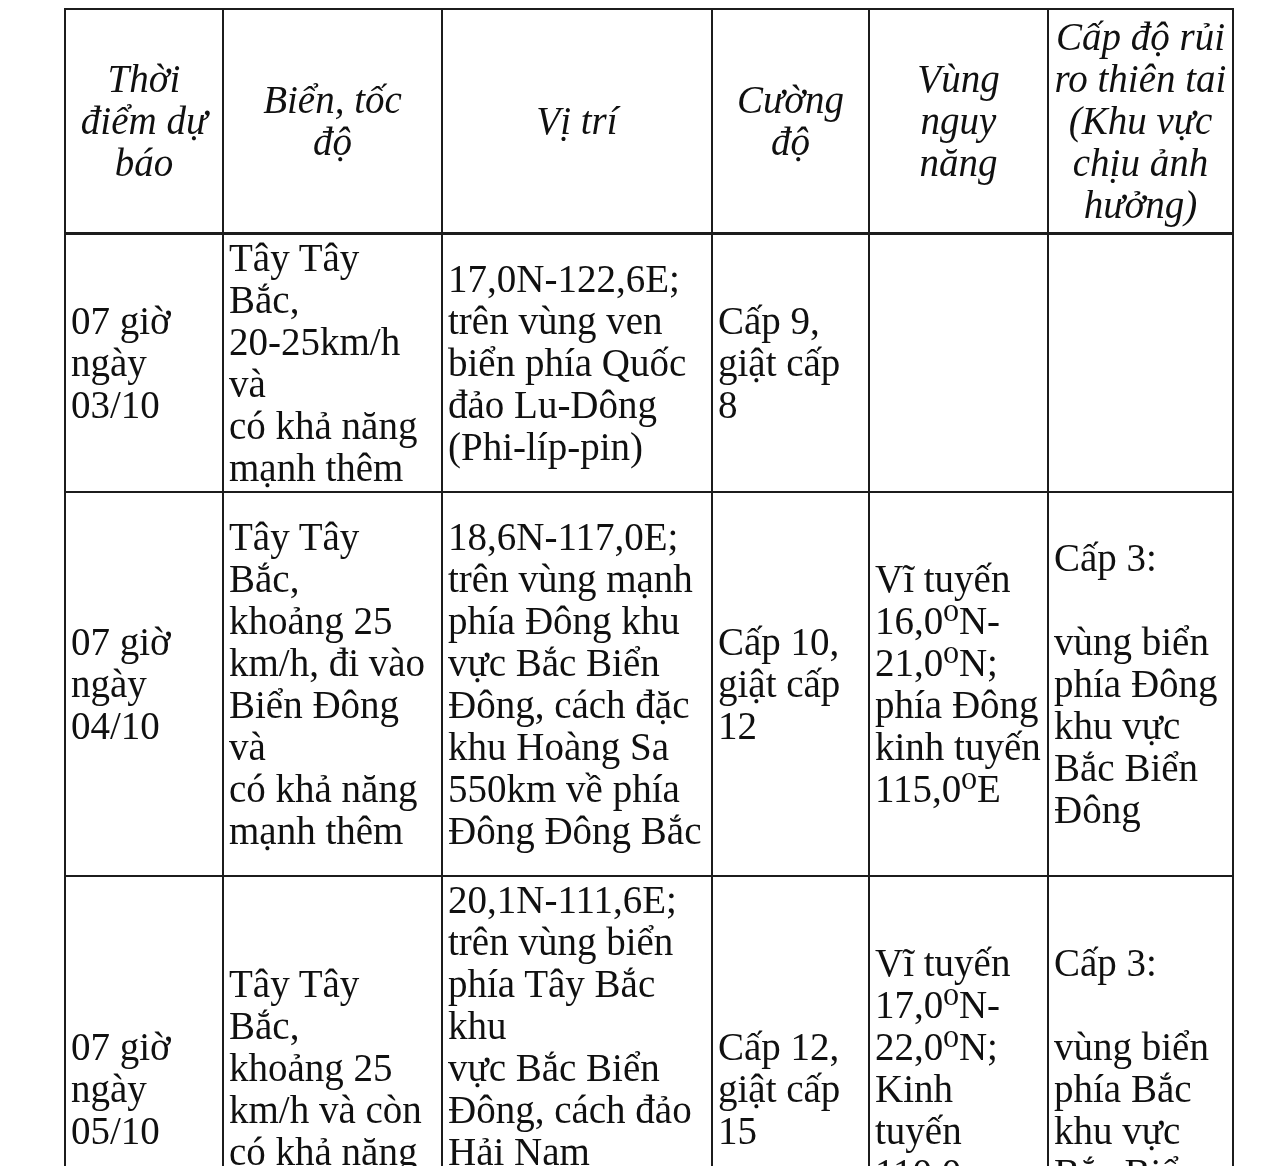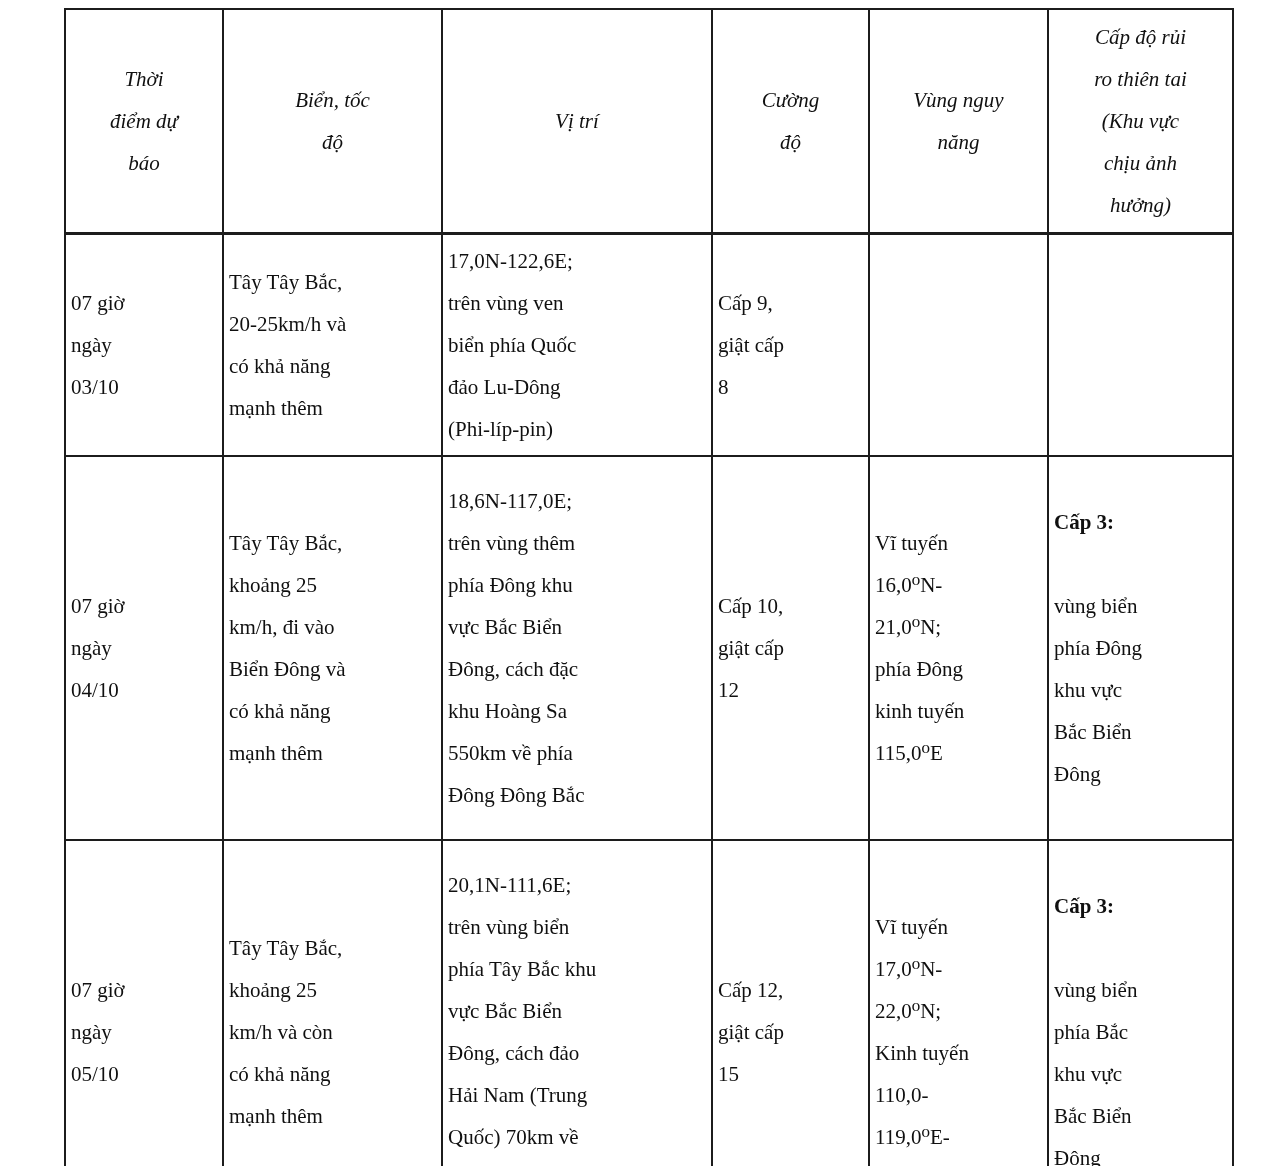--- a/index.html
+++ b/index.html
@@ -19,31 +19,31 @@
     border-collapse: collapse;
     table-layout: fixed;
     background: #ffffff;
   }
   th, td {
     border: 2px solid #1c1c1c;
     vertical-align: middle;
     white-space: pre-line;
     padding: 2px 5px;
     box-sizing: border-box;
-    font-size: 21px;
+    font-size: 39px;
     line-height: 42px;
     font-weight: normal;
     overflow: hidden;
   }
   thead tr { height: 224px; }
   thead th { font-style: italic; border-bottom-width: 3px; }
   tr.row-1 { height: 223px; }
   tr.row-2 { height: 343px; }
   tr.row-3 { height: 344px; }
-  .risk-title { font-weight: bold; }
+  .risk-title { font-weight: normal; }
 </style>
 </head>
 <body>
 
 <div class="page">
   <table class="forecast">
     <colgroup>
       <col style="width:158px">
       <col style="width:219px">
       <col style="width:270px">
@@ -97,21 +97,21 @@
         <td>07 giờ
 ngày
 04/10</td>
         <td>Tây Tây Bắc,
 khoảng 25
 km/h, đi vào
 Biển Đông và
 có khả năng
 mạnh thêm</td>
         <td>18,6N-117,0E;
-trên vùng thêm
+trên vùng mạnh
 phía Đông khu
 vực Bắc Biển
 Đông, cách đặc
 khu Hoàng Sa
 550km về phía
 Đông Đông Bắc</td>
         <td>Cấp 10,
 giật cấp
 12</td>
         <td>Vĩ tuyến

